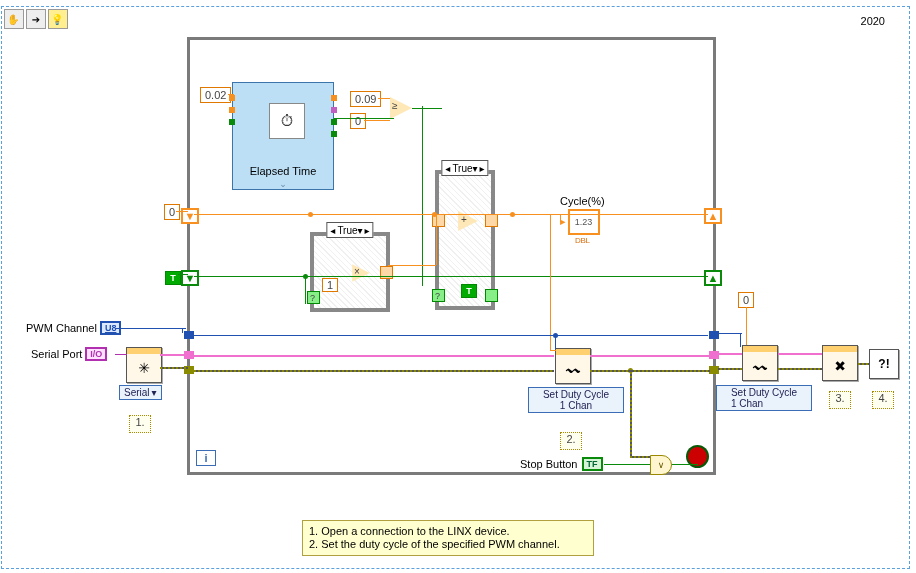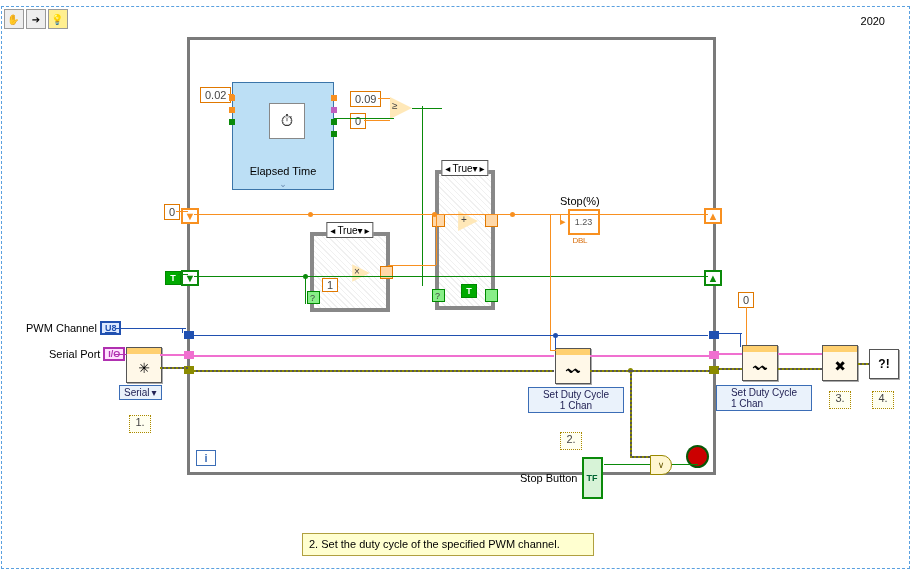--- a/index.html
+++ b/index.html
@@ -238,21 +238,21 @@
     font-size:9px; color:#555;
   }
   .indicator .dtype { font-size:8px; color:#d87010; text-align:center; margin-top:1px; letter-spacing:-0.3px;}
 
   
   .stop-ctrl {
     position:absolute; display:flex; align-items:center; gap:4px;
   }
   .stop-ctrl .box {
     border:2px solid #0a8a0a; background:#d7f3d7;
-    font-size:9px; font-weight:bold; padding:14px 3px; color:#063;
+    font-size:9px; font-weight:bold; padding:0 3px; color:#063;
   }
 
   
   .ann {
     position:absolute; width:20px; height:16px;
     border:1px dotted #aa8800;
     color:#444; font-size:11px; text-align:center;
     background:#fffff0;
   }
 
@@ -311,21 +311,21 @@
       <div class="tool">✋</div>
       <div class="tool">➔</div>
       <div class="tool" style="background:#ffef90">💡</div>
     </div>
     <div class="top-right-num">2020</div>
 
     <div class="ctrl-term u8" style="left:24px; top:314px;">
       <span class="lab">PWM Channel</span>
       <span class="box">U8</span>
     </div>
-    <div class="ctrl-term io" style="left:47px; top:340px;">
+    <div class="ctrl-term io" style="left:29px; top:340px;">
       <span class="lab">Serial Port</span>
       <span class="box">I/O</span>
     </div>
 
     <div class="subvi" style="left:124px; top:340px;">
       <div class="bar"></div>
       <div class="glyph">✳</div>
     </div>
     <div class="poly-select" style="left:117px; top:378px;text-align:right;">
       <span>Serial</span>
@@ -417,21 +417,21 @@
         <div class="fn-label" style="left:22px; top:40px;">+</div>
 
         <div class="case-term orange" style="left:-7px; top:40px;"></div>
         <div class="case-term orange" style="right:-7px; top:40px;"></div>
 
         <div class="case-term green" style="right:-7px; bottom:4px;"></div>
         <div class="const-bool" style="left:22px; bottom:8px;">T</div>
       </div>
 
       <div class="indicator" style="left:370px; top:155px;">
-        <div class="lab">Stop(%)</div>
+        <div class="lab">Cycle(%)</div>
         <div style="display:flex; align-items:center; gap:2px;">
           <span style="color:#f89020;">▸</span>
           <div class="body">1.23</div>
         </div>
         <div class="dtype">DBL</div>
       </div>
 
       <div class="subvi" style="left:365px; top:308px;">
         <div class="bar"></div>
         <div class="glyph">〰</div>
@@ -541,17 +541,18 @@
     <div class="wire pink h" style="left:714px; top:346px; width:26px;"></div>
     <div class="wire err  h" style="left:714px; top:361px; width:26px;"></div>
 
     <div class="wire pink h" style="left:776px; top:346px; width:44px;"></div>
     <div class="wire err  h" style="left:776px; top:361px; width:44px;"></div>
     <div class="wire err  h" style="left:856px; top:356px; width:12px;"></div>
 
     <div class="wire v" style="left:744px; top:300px; height:38px;"></div>
 
     <div class="help-box">
+      <div>1. Open a connection to the LINX device.</div>
       <div>2. Set the duty cycle of the specified PWM channel.</div>
     </div>
 
   </div>
 </div>
 
 </body></html>

